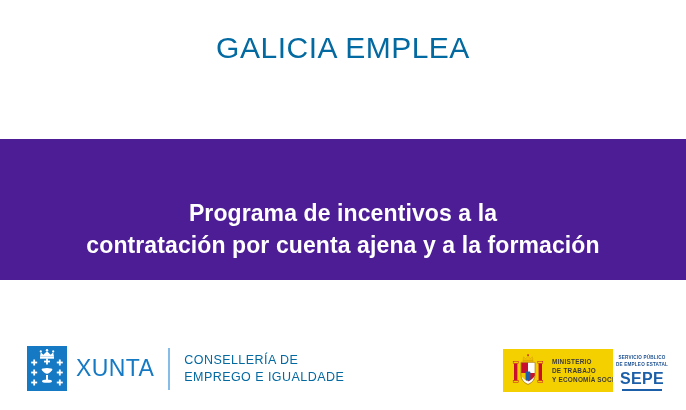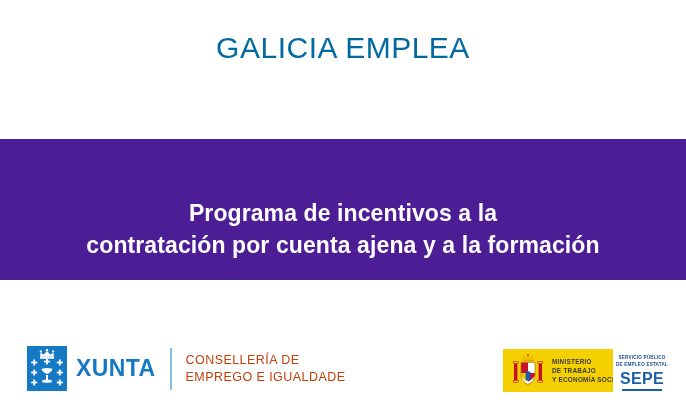--- a/index.html
+++ b/index.html
@@ -83,32 +83,32 @@
     height: 45px;
     flex: 0 0 auto;
     margin-right: 9px;
   }
   .xunta-wordmark {
     color: #1579c4;
     font-size: 23px;
     line-height: 1.06;
     letter-spacing: 0.4px;
     white-space: nowrap;
-    font-weight: bold;
+    font-weight: normal;
   }
   .xunta-wordmark span { display: block; }
   .xunta-divider {
     width: 2px;
     height: 42px;
     background: #85bde8;
     margin: 0 14px 0 14px;
     flex: 0 0 auto;
   }
   .conselleria {
-    color: #c2410c;
+    color: #0369a1;
     font-size: 12.5px;
     line-height: 1.32;
     letter-spacing: 0.45px;
     white-space: nowrap;
   }
   .conselleria span { display: block; }
 
   
   .gov-block {
     position: absolute;

